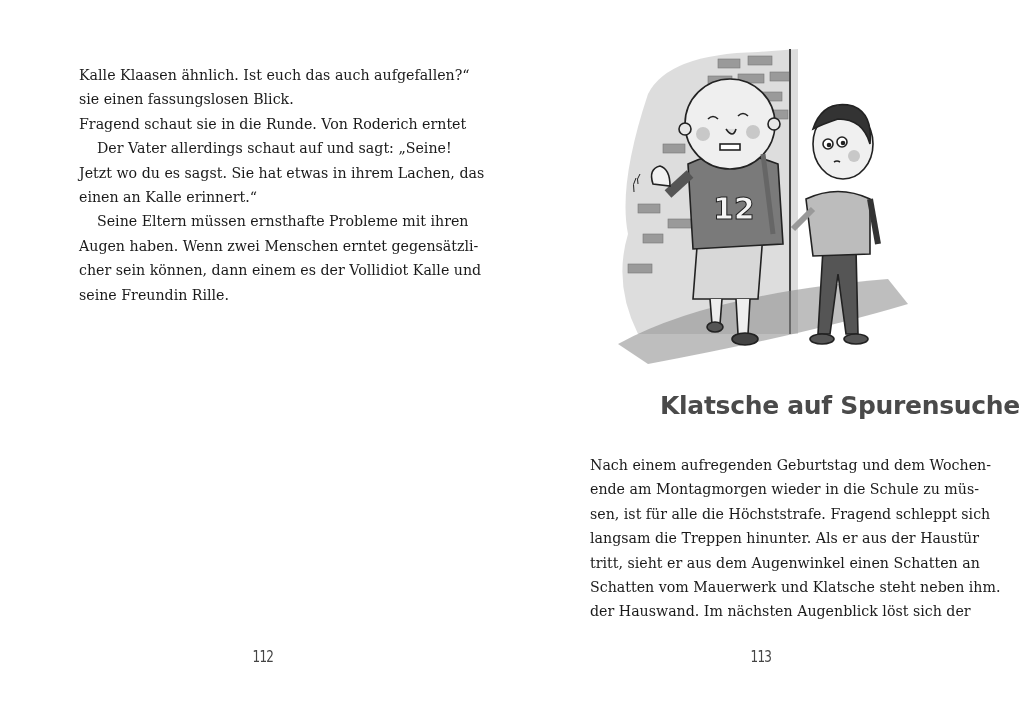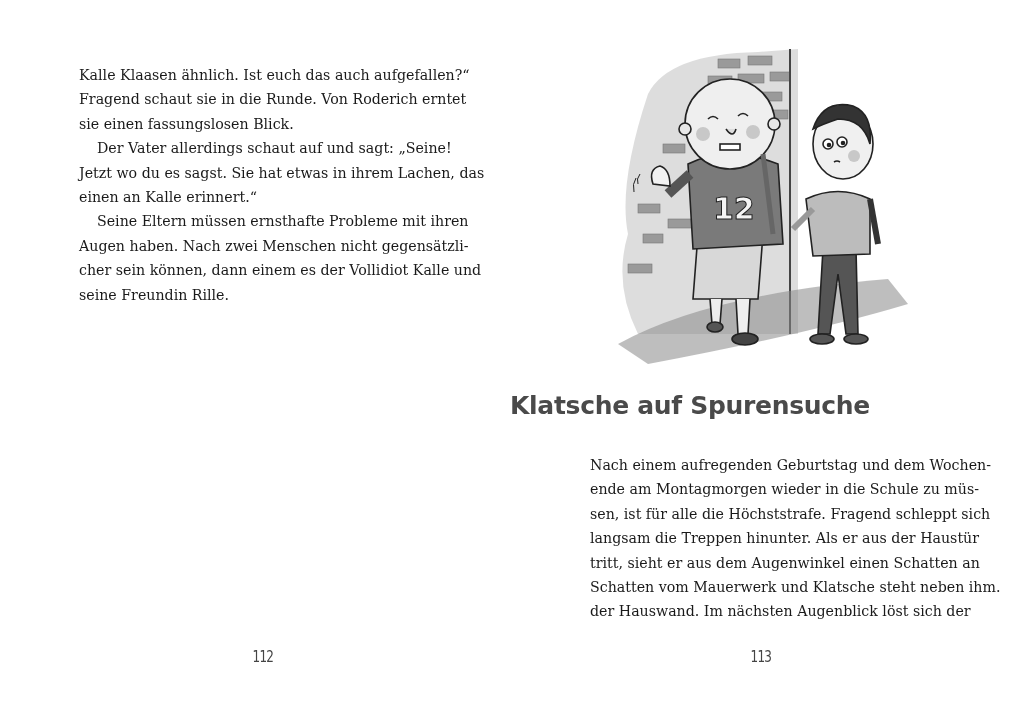--- a/index.html
+++ b/index.html
@@ -16,21 +16,21 @@
     text-align: justify;
     hyphens: none;
   }
   .left-text { left: 79px; top: 63px; width: 362px; }
   .right-text { left: 80px; top: 453px; width: 363px; }
   .line { display: block; text-align: justify; text-align-last: justify; white-space: nowrap; }
   .line.last { text-align-last: left; }
   .chapter-title {
     position: absolute;
     left: 0; top: 391px; width: 510px;
-    text-align: left;
+    text-align: right;
     font-family: "DejaVu Sans", "Liberation Sans", sans-serif;
     font-weight: bold;
     font-size: 25px;
     letter-spacing: -0.3px;
     color: #4a4a4a;
   }
   .page-number {
     position: absolute;
     top: 648px;
     font-family: "DejaVu Sans", "Liberation Sans", sans-serif;
@@ -46,27 +46,27 @@
     left: 98px; top: 34px;
     width: 304px; height: 336px;
   }
 </style>
 </head>
 <body>
 
 <div class="page page-left">
   <div class="body-text left-text">
     <span class="line">Kalle Klaasen ähnlich. Ist euch das auch aufgefallen?“</span>
+    <span class="line last">sie einen fassungslosen Blick.</span>
     <span class="line">Fragend schaut sie in die Runde. Von Roderich erntet</span>
-    <span class="line last">sie einen fassungslosen Blick.</span>
     <span class="line" style="padding-left:18px">Der Vater allerdings schaut auf und sagt: „Seine!</span>
     <span class="line">Jetzt wo du es sagst. Sie hat etwas in ihrem Lachen, das</span>
     <span class="line last">einen an Kalle erinnert.“</span>
     <span class="line" style="padding-left:18px">Seine Eltern müssen ernsthafte Probleme mit ihren</span>
-    <span class="line">Augen haben. Nach zwei Menschen nicht gegensätzli-</span>
+    <span class="line">Augen haben. Wenn zwei Menschen erntet gegensätzli-</span>
     <span class="line">cher sein können, dann einem es der Vollidiot Kalle und</span>
     <span class="line last">seine Freundin Rille.</span>
   </div>
   <div class="page-number pn-left">112</div>
 </div>
 
 <div class="page page-right">
   <svg class="illustration" viewBox="0 0 304 336" xmlns="http://www.w3.org/2000/svg">
 
     <path d="M40 60 Q60 20 150 18 L190 15 L190 300 L30 300 Q5 250 20 200 Q10 150 40 60 Z" fill="#cfcfcf" opacity="0.7"></path>

